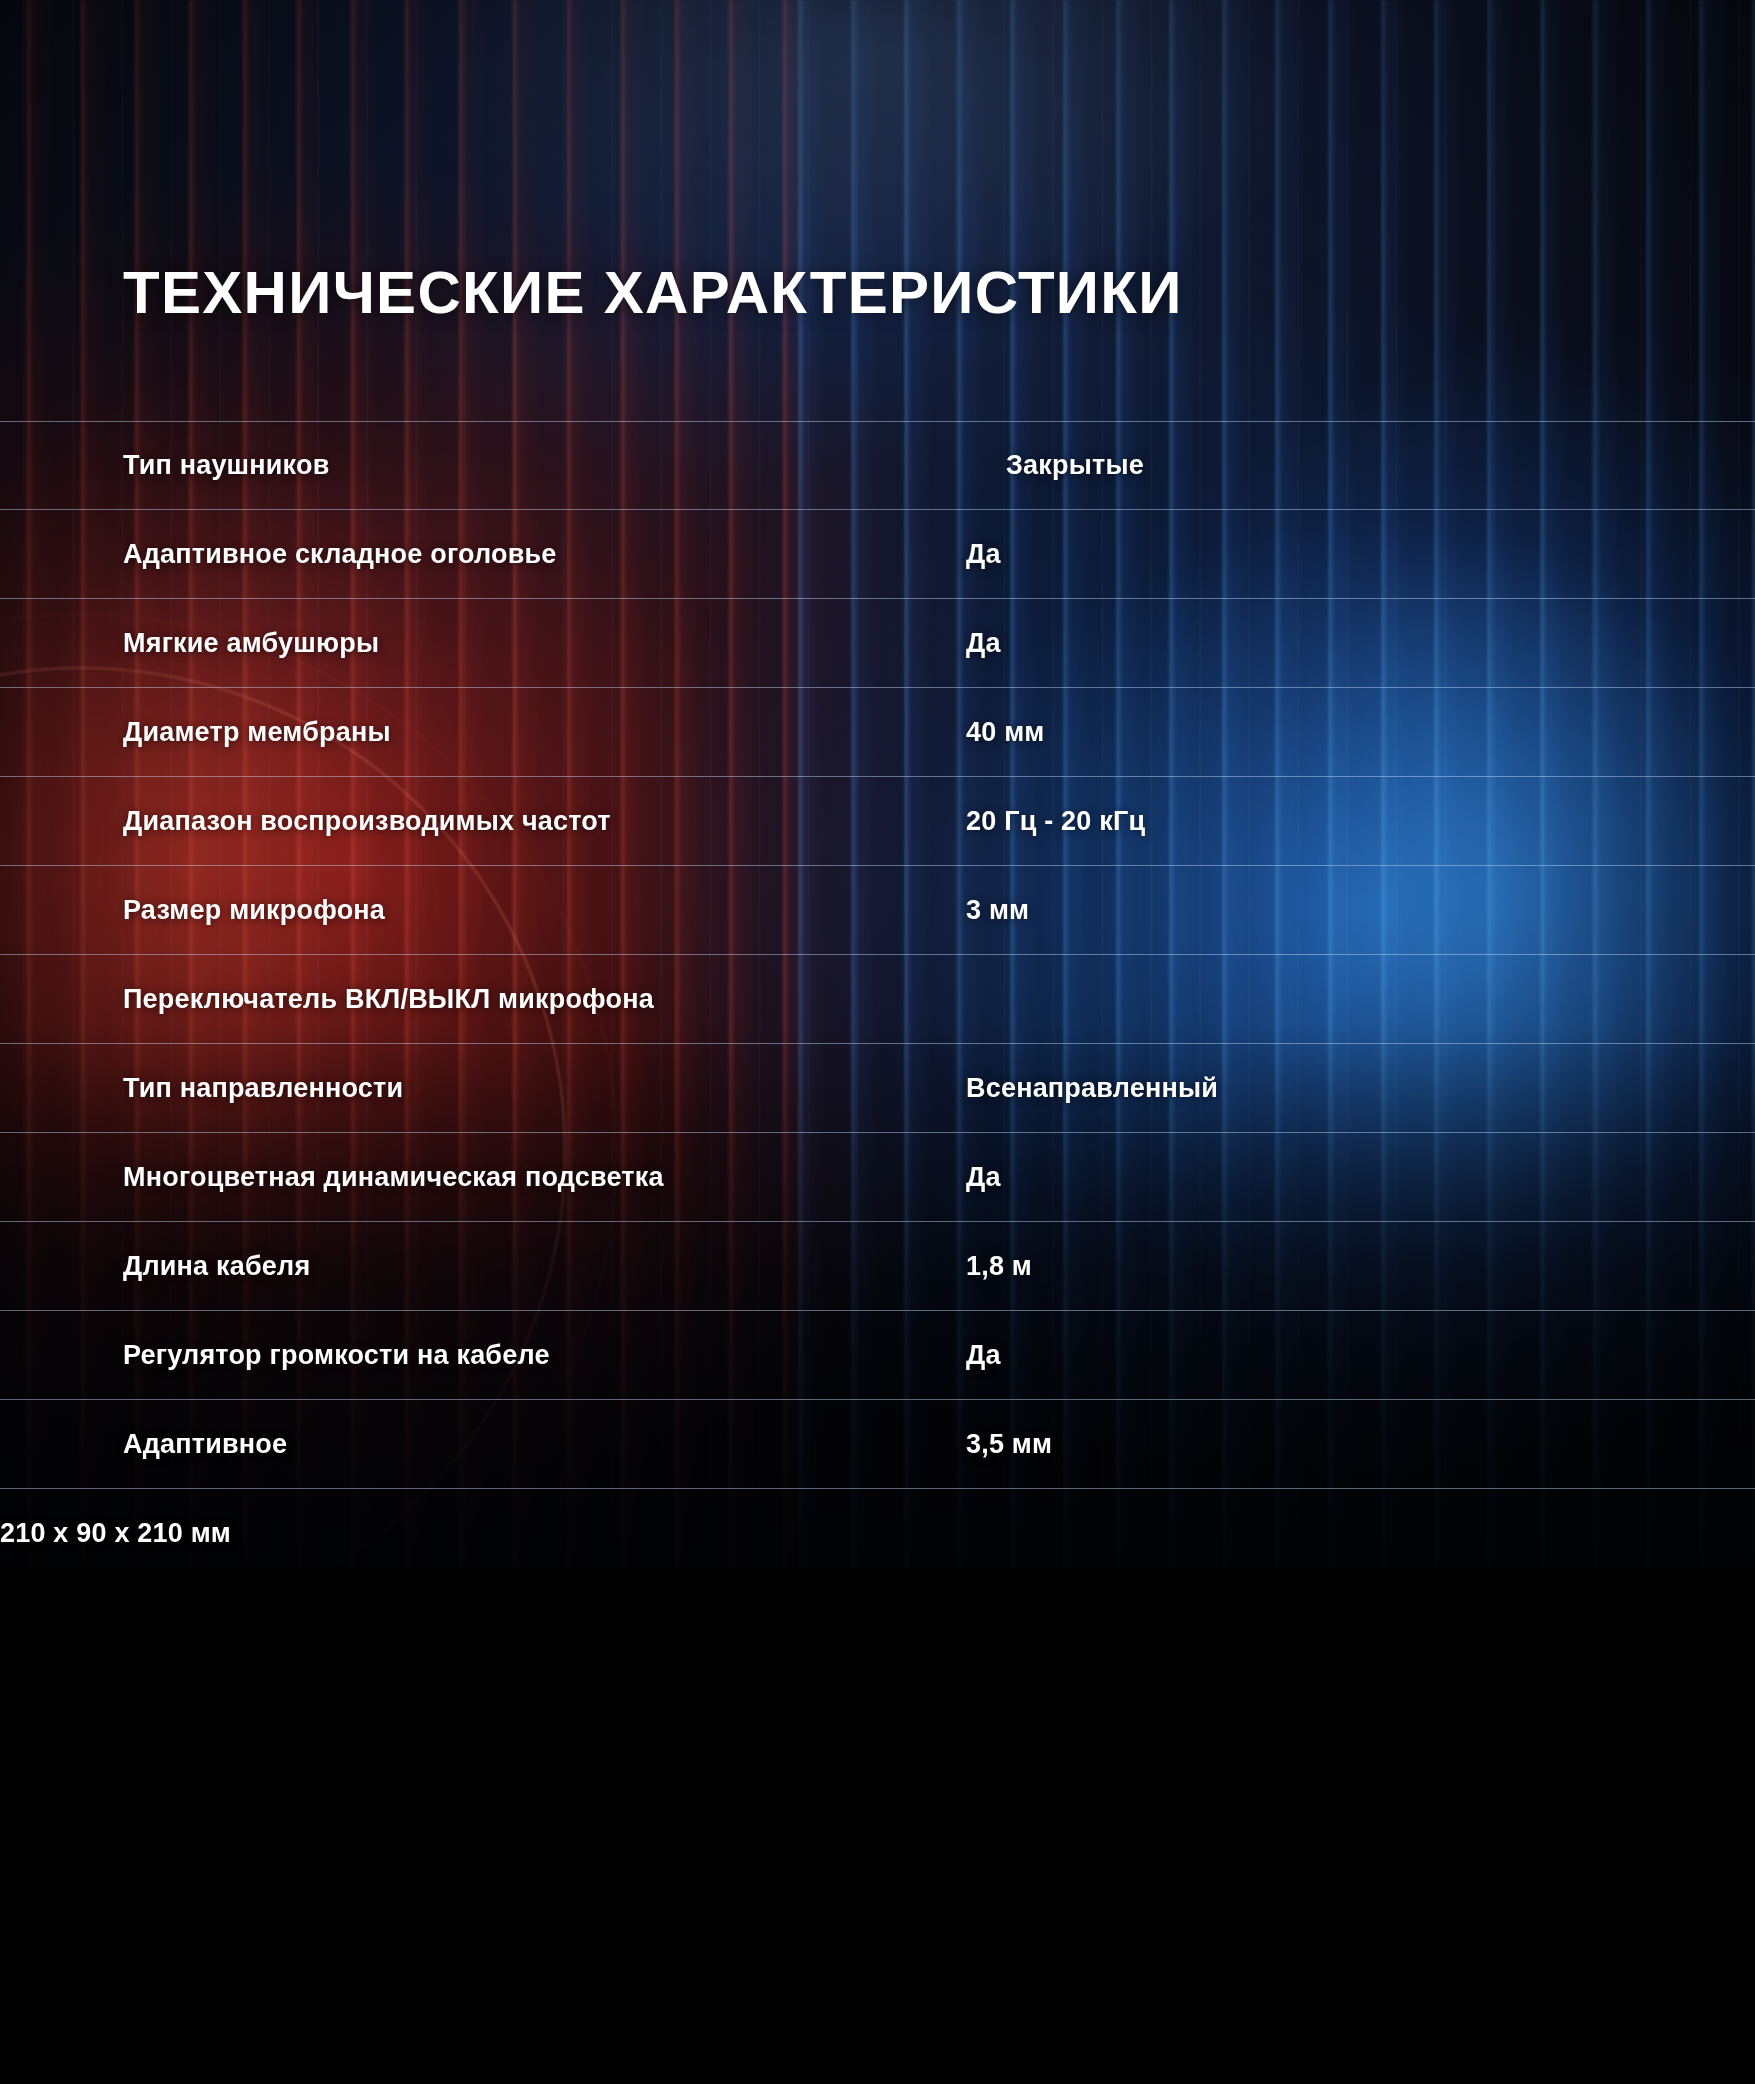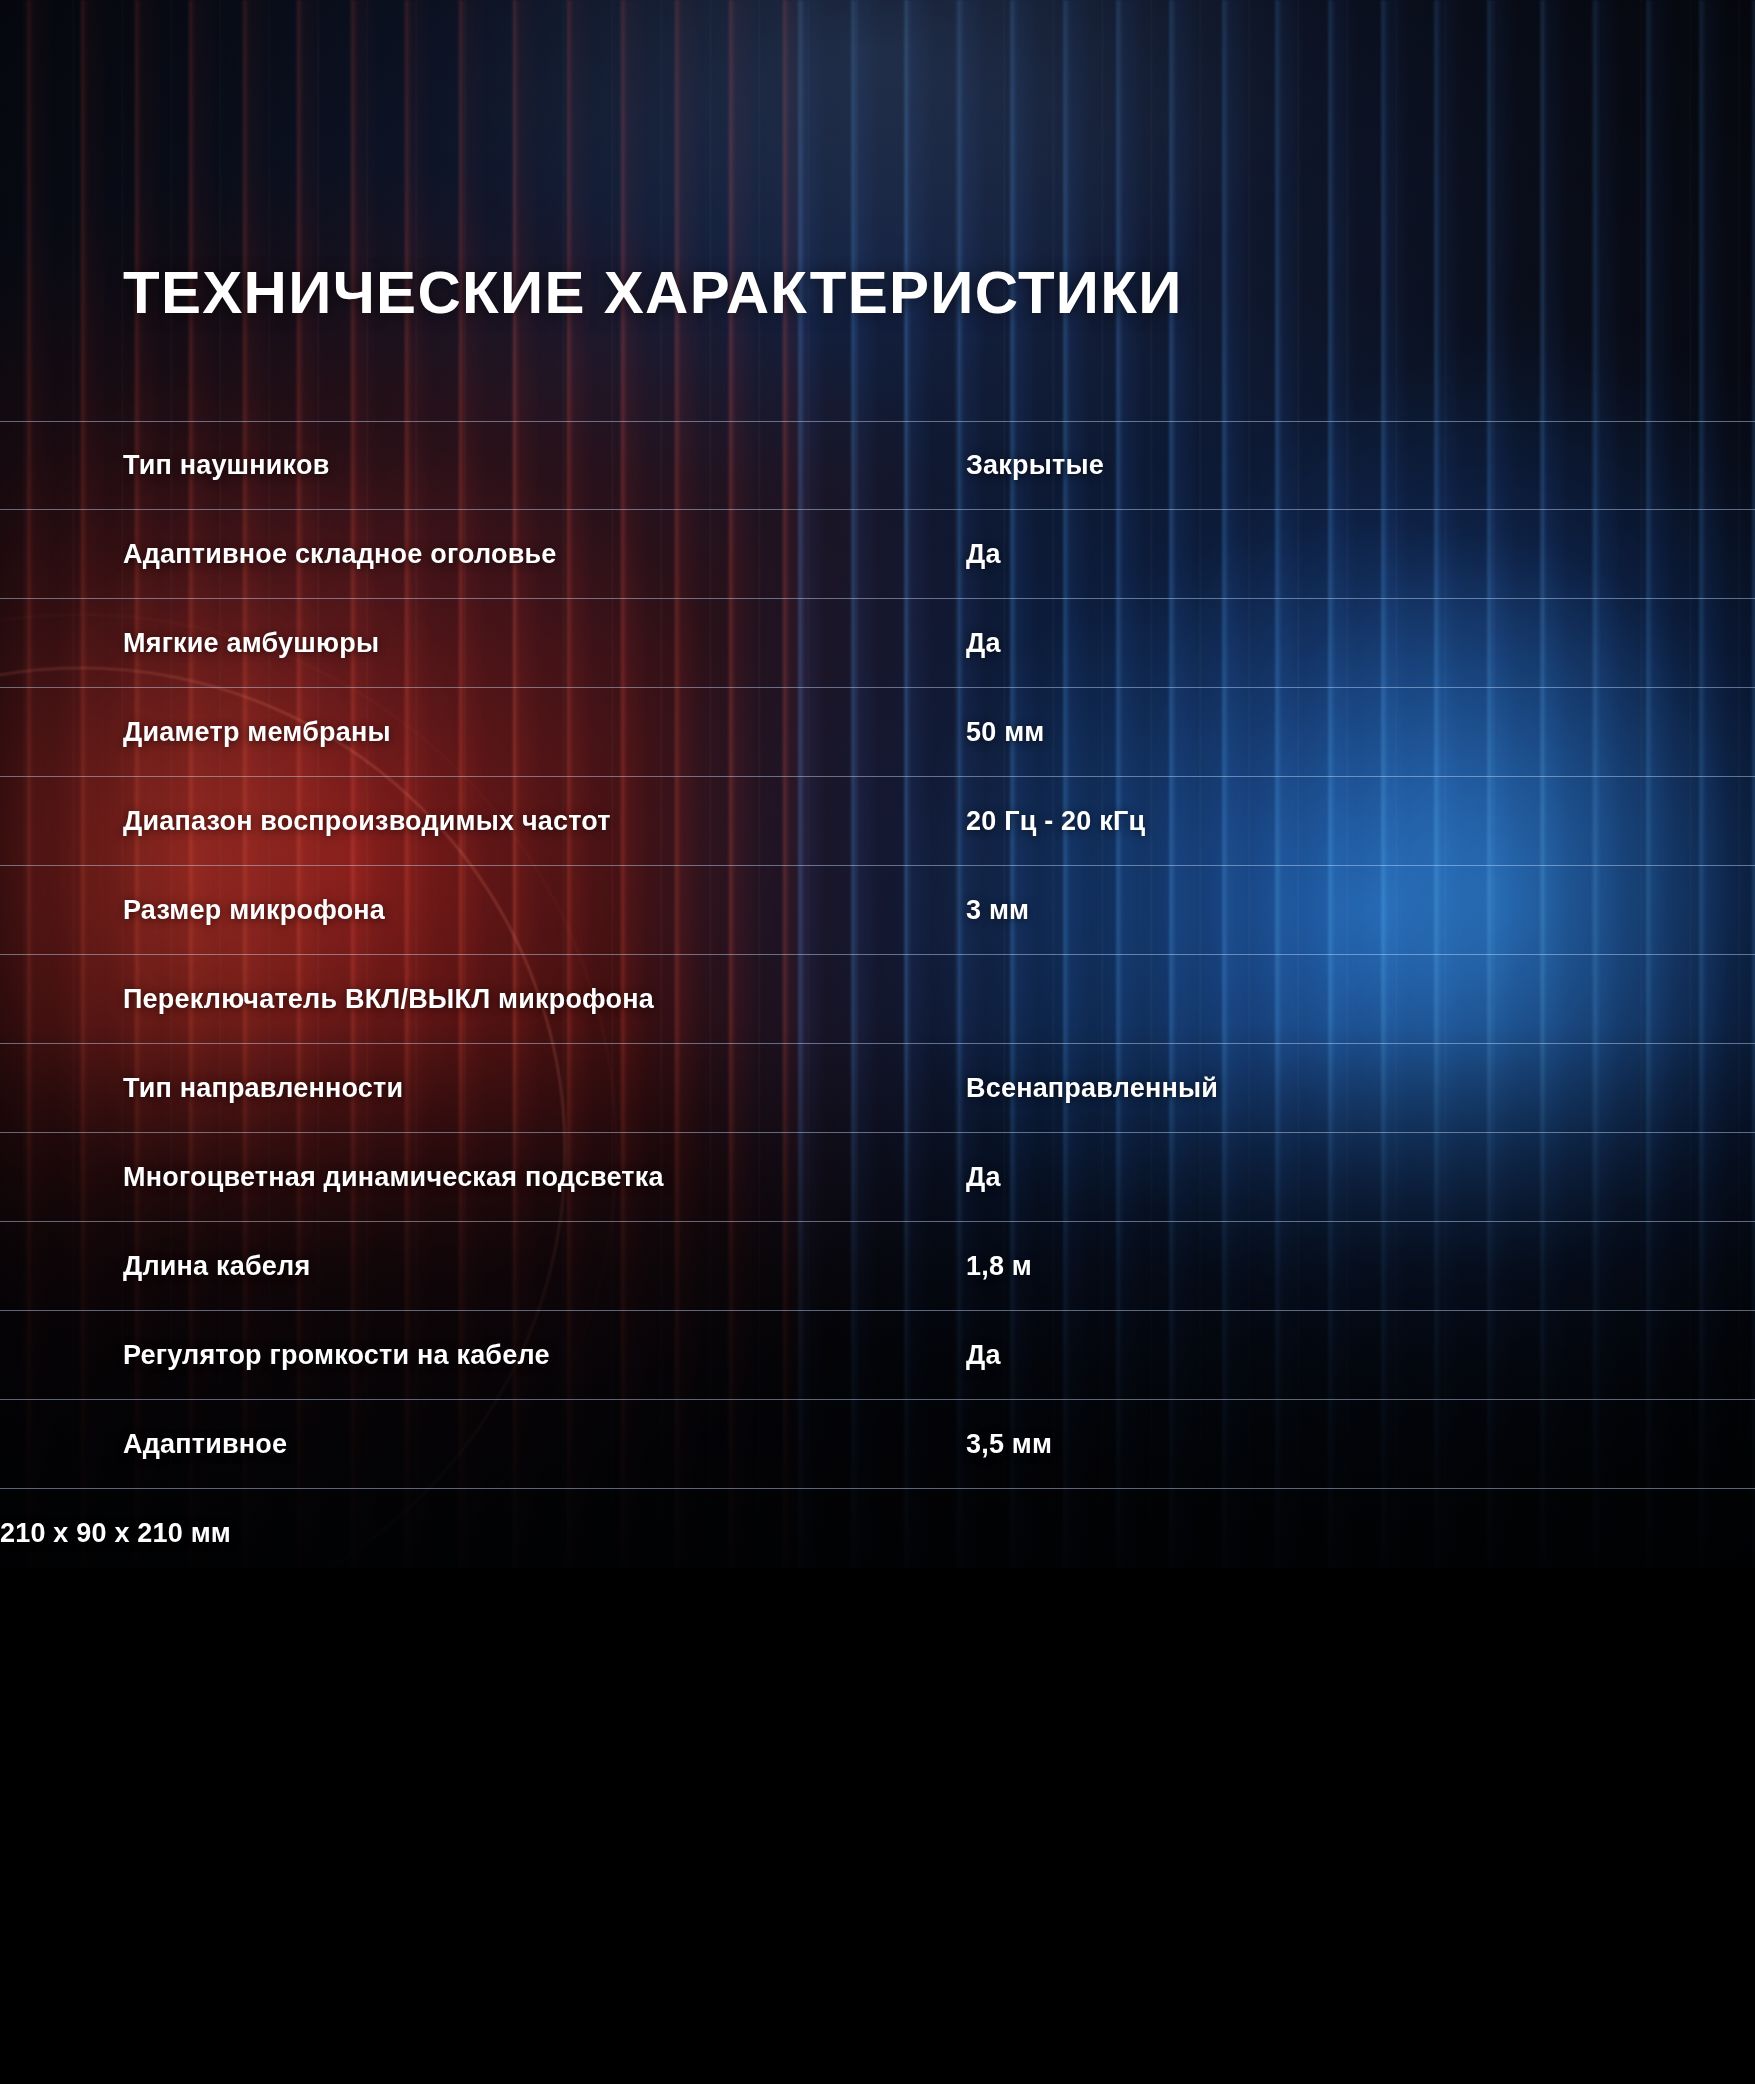--- a/index.html
+++ b/index.html
@@ -144,20 +144,21 @@
   }
   .spec-row {
     display: flex;
     align-items: center;
     height: 89px;
     border-bottom: 0.9px solid rgba(200,222,255,0.45);
     box-sizing: border-box;
   }
   .spec-row:first-child {
     border-top: 0.9px solid rgba(200,222,255,0.45);
+    gap: 40px;
   }
   .spec-label {
     flex: 0 0 966px;
     padding-left: 123px;
     box-sizing: border-box;
     color: #ffffff;
     font-size: 27px;
     font-weight: 700;
     letter-spacing: 0.2px;
     text-shadow: 0 0.9px 8.8px rgba(0,0,0,0.6);
@@ -200,21 +201,21 @@
         <div class="spec-row">
           <div class="spec-label">Адаптивное складное оголовье</div>
           <div class="spec-value">Да</div>
         </div>
         <div class="spec-row">
           <div class="spec-label">Мягкие амбушюры</div>
           <div class="spec-value">Да</div>
         </div>
         <div class="spec-row">
           <div class="spec-label">Диаметр мембраны</div>
-          <div class="spec-value">50 мм</div>
+          <div class="spec-value">40 мм</div>
         </div>
         <div class="spec-row">
           <div class="spec-label">Диапазон воспроизводимых частот</div>
           <div class="spec-value">20 Гц - 20 кГц</div>
         </div>
         <div class="spec-row">
           <div class="spec-label">Размер микрофона</div>
           <div class="spec-value">3 мм</div>
         </div>
         <div class="spec-row">

